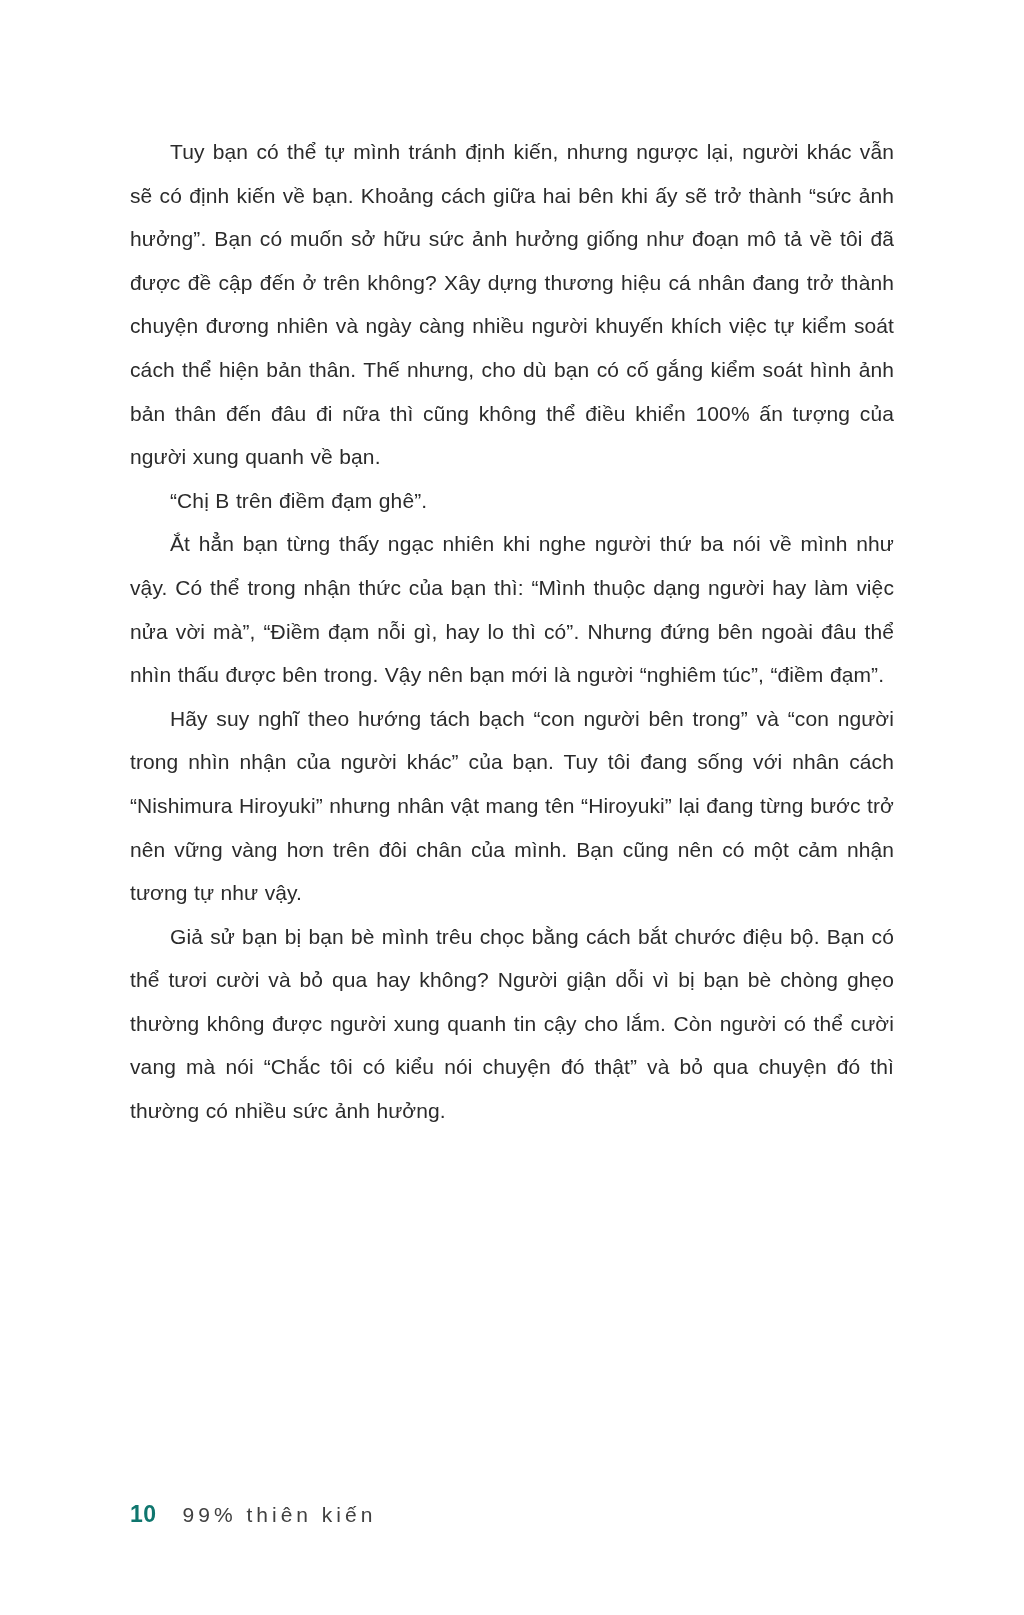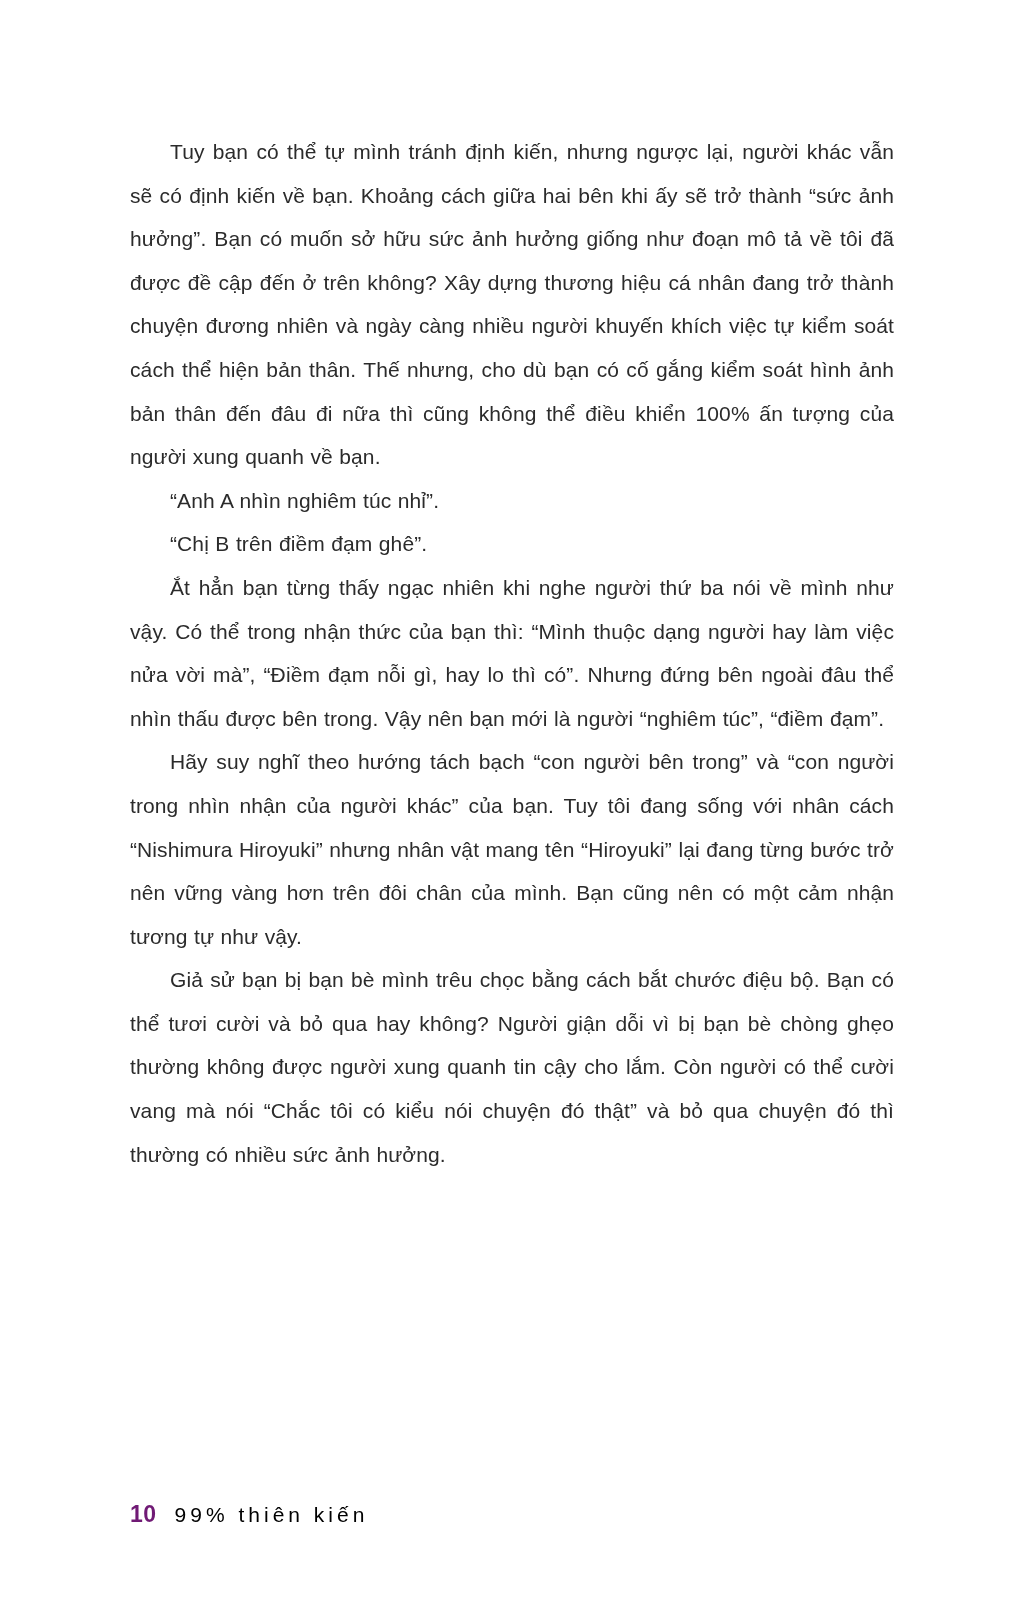--- a/index.html
+++ b/index.html
@@ -35,39 +35,38 @@
   .page-footer {
     position: absolute;
     left: 130px;
     top: 1501px;
     display: flex;
     align-items: baseline;
   }
   .page-number {
     font-size: 23px;
     font-weight: 700;
-    color: #701a75;
+    color: #0f766e;
     letter-spacing: 0.5px;
   }
   .book-title {
-    margin-left: 18px;
+    margin-left: 26px;
     font-size: 21px;
     font-weight: 400;
-    color: #000000;
+    color: #404040;
     letter-spacing: 4px;
   }
 </style>
 </head>
 <body>
 
 <div class="page">
 
   <main class="text-block">
     <p>Tuy bạn có thể tự mình tránh định kiến, nhưng ngược lại, người khác vẫn sẽ có định kiến về bạn. Khoảng cách giữa hai bên khi ấy sẽ trở thành “sức ảnh hưởng”. Bạn có muốn sở hữu sức ảnh hưởng giống như đoạn mô tả về tôi đã được đề cập đến ở trên không? Xây dựng thương hiệu cá nhân đang trở thành chuyện đương nhiên và ngày càng nhiều người khuyến khích việc tự kiểm soát cách thể hiện bản thân. Thế nhưng, cho dù bạn có cố gắng kiểm soát hình ảnh bản thân đến đâu đi nữa thì cũng không thể điều khiển 100% ấn tượng của người xung quanh về bạn.</p>
-    <p>“Anh A nhìn nghiêm túc nhỉ”.</p>
     <p>“Chị B trên điềm đạm ghê”.</p>
     <p>Ắt hẳn bạn từng thấy ngạc nhiên khi nghe người thứ ba nói về mình như vậy. Có thể trong nhận thức của bạn thì: “Mình thuộc dạng người hay làm việc nửa vời mà”, “Điềm đạm nỗi gì, hay lo thì có”. Nhưng đứng bên ngoài đâu thể nhìn thấu được bên trong. Vậy nên bạn mới là người “nghiêm túc”, “điềm đạm”.</p>
     <p>Hãy suy nghĩ theo hướng tách bạch “con người bên trong” và “con người trong nhìn nhận của người khác” của bạn. Tuy tôi đang sống với nhân cách “Nishimura Hiroyuki” nhưng nhân vật mang tên “Hiroyuki” lại đang từng bước trở nên vững vàng hơn trên đôi chân của mình. Bạn cũng nên có một cảm nhận tương tự như vậy.</p>
     <p>Giả sử bạn bị bạn bè mình trêu chọc bằng cách bắt chước điệu bộ. Bạn có thể tươi cười và bỏ qua hay không? Người giận dỗi vì bị bạn bè chòng ghẹo thường không được người xung quanh tin cậy cho lắm. Còn người có thể cười vang mà nói “Chắc tôi có kiểu nói chuyện đó thật” và bỏ qua chuyện đó thì thường có nhiều sức ảnh hưởng.</p>
   </main>
 
   <footer class="page-footer">
     <span class="page-number">10</span>
     <span class="book-title">99% thiên kiến</span>
   </footer>

